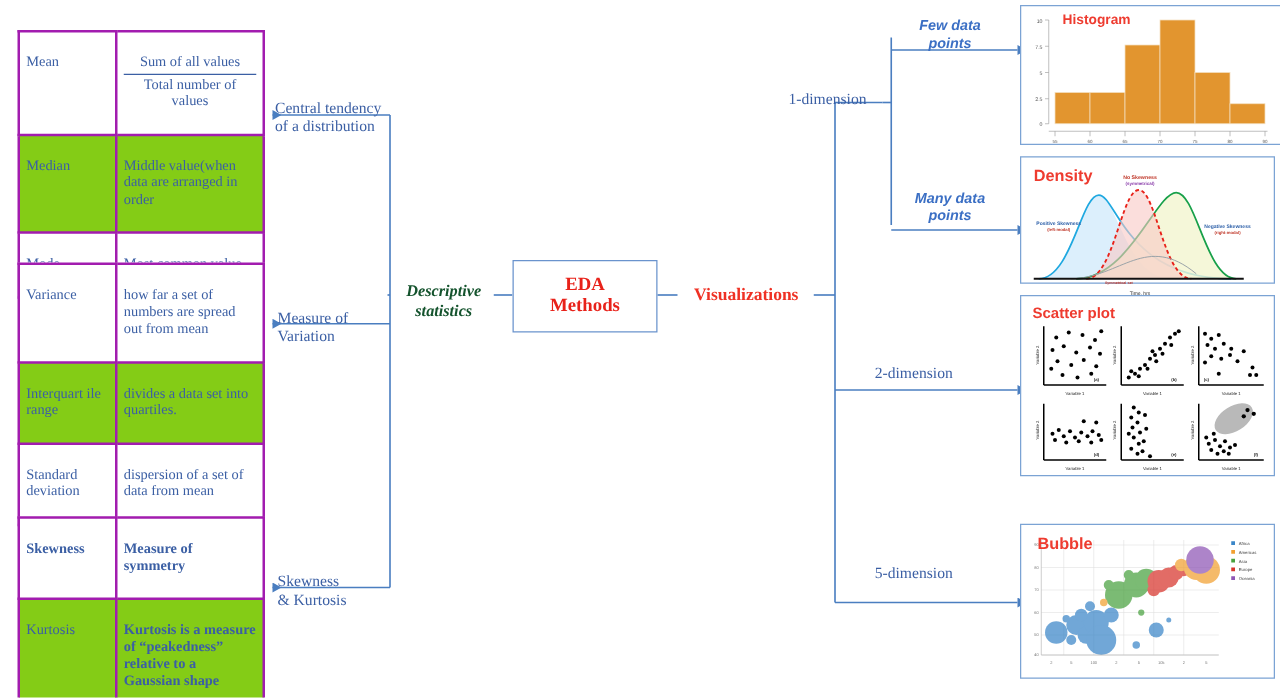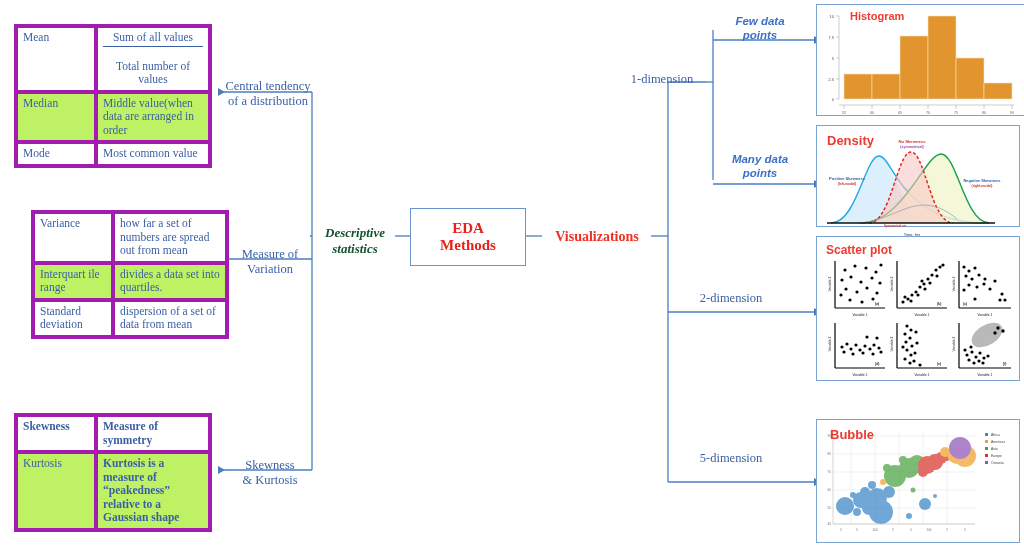--- a/index.html
+++ b/index.html
@@ -3,44 +3,44 @@
 <meta charset="utf-8">
 <style>
   html,body{margin:0;padding:0;background:#fff;}
   body{width:1024px;height:558px;position:relative;overflow:hidden;
        font-family:"Liberation Serif",serif;}
   .canvas{position:absolute;inset:0;}
 
   
   .tbl{position:absolute;border-collapse:collapse;border:1px solid #7ba3d4;
        background:#fff;}
-  .tbl td{border:4px solid #a21caf;color:#3b5fa4;
+  .tbl td{border:2px solid #a21caf;color:#3b5fa4;
           font-family:"Liberation Serif",serif;line-height:1.18;
-          vertical-align:top;padding:3px 5px;}
+          vertical-align:top;padding:18px 5px;}
   .tbl td.k{width:66px;}
-  .tbl tr.alt td{background:#bef264;}
+  .tbl tr.alt td{background:#84cc16;}
   .tbl.t1{left:14px;top:24px;width:198px;font-size:11.5px;}
-  .tbl.t2{left:14px;top:210px;width:198px;font-size:11.5px;margin-left:17px;}
+  .tbl.t2{left:14px;top:210px;width:198px;font-size:11.5px;}
   .tbl.t3{left:14px;top:413px;width:198px;font-size:11.5px;}
   .tbl.t3 td{font-weight:bold;}
   .tbl.t3 td.k2{font-weight:normal;margin-top:32px;}
   .frac{display:block;border-bottom:1px solid #3b5fa4;text-align:center;
-        padding-bottom:1px;margin-bottom:13px;}
+        padding-bottom:1px;margin-bottom:2px;}
   .frac2{display:block;text-align:center;}
 
   
   .eda{position:absolute;left:410px;top:208px;width:114px;height:56px;
        border:1px solid #6a93cd;background:#fff;color:#e8221a;
        font-family:"Liberation Serif",serif;font-weight:bold;font-size:15px;
        display:flex;align-items:center;justify-content:center;text-align:center;
        line-height:1.12;}
 
   
   .lbl{position:absolute;color:#3b5fa4;font-family:"Liberation Serif",serif;
-       font-size:12.5px;line-height:1.2;text-align:center;}
+       font-size:12.5px;line-height:1.2;}
   .lbl.red{color:#14532d;font-style:italic;font-weight:bold;text-align:center;}
   .lbl.redplain{color:#ef3124;font-weight:bold;font-style:normal;}
   .lbl.ital{font-family:"Liberation Sans",sans-serif;font-style:italic;
             font-weight:bold;color:#3b6fc4;font-size:11.5px;text-align:center;}
 
   
   .panel{position:absolute;border:1px solid #7ba3d4;background:#fff;
          box-sizing:border-box;}
   .ptitle{position:absolute;color:#ee3b2f;font-family:"Liberation Sans",sans-serif;
           font-size:11px;font-weight:bold;z-index:4;}

